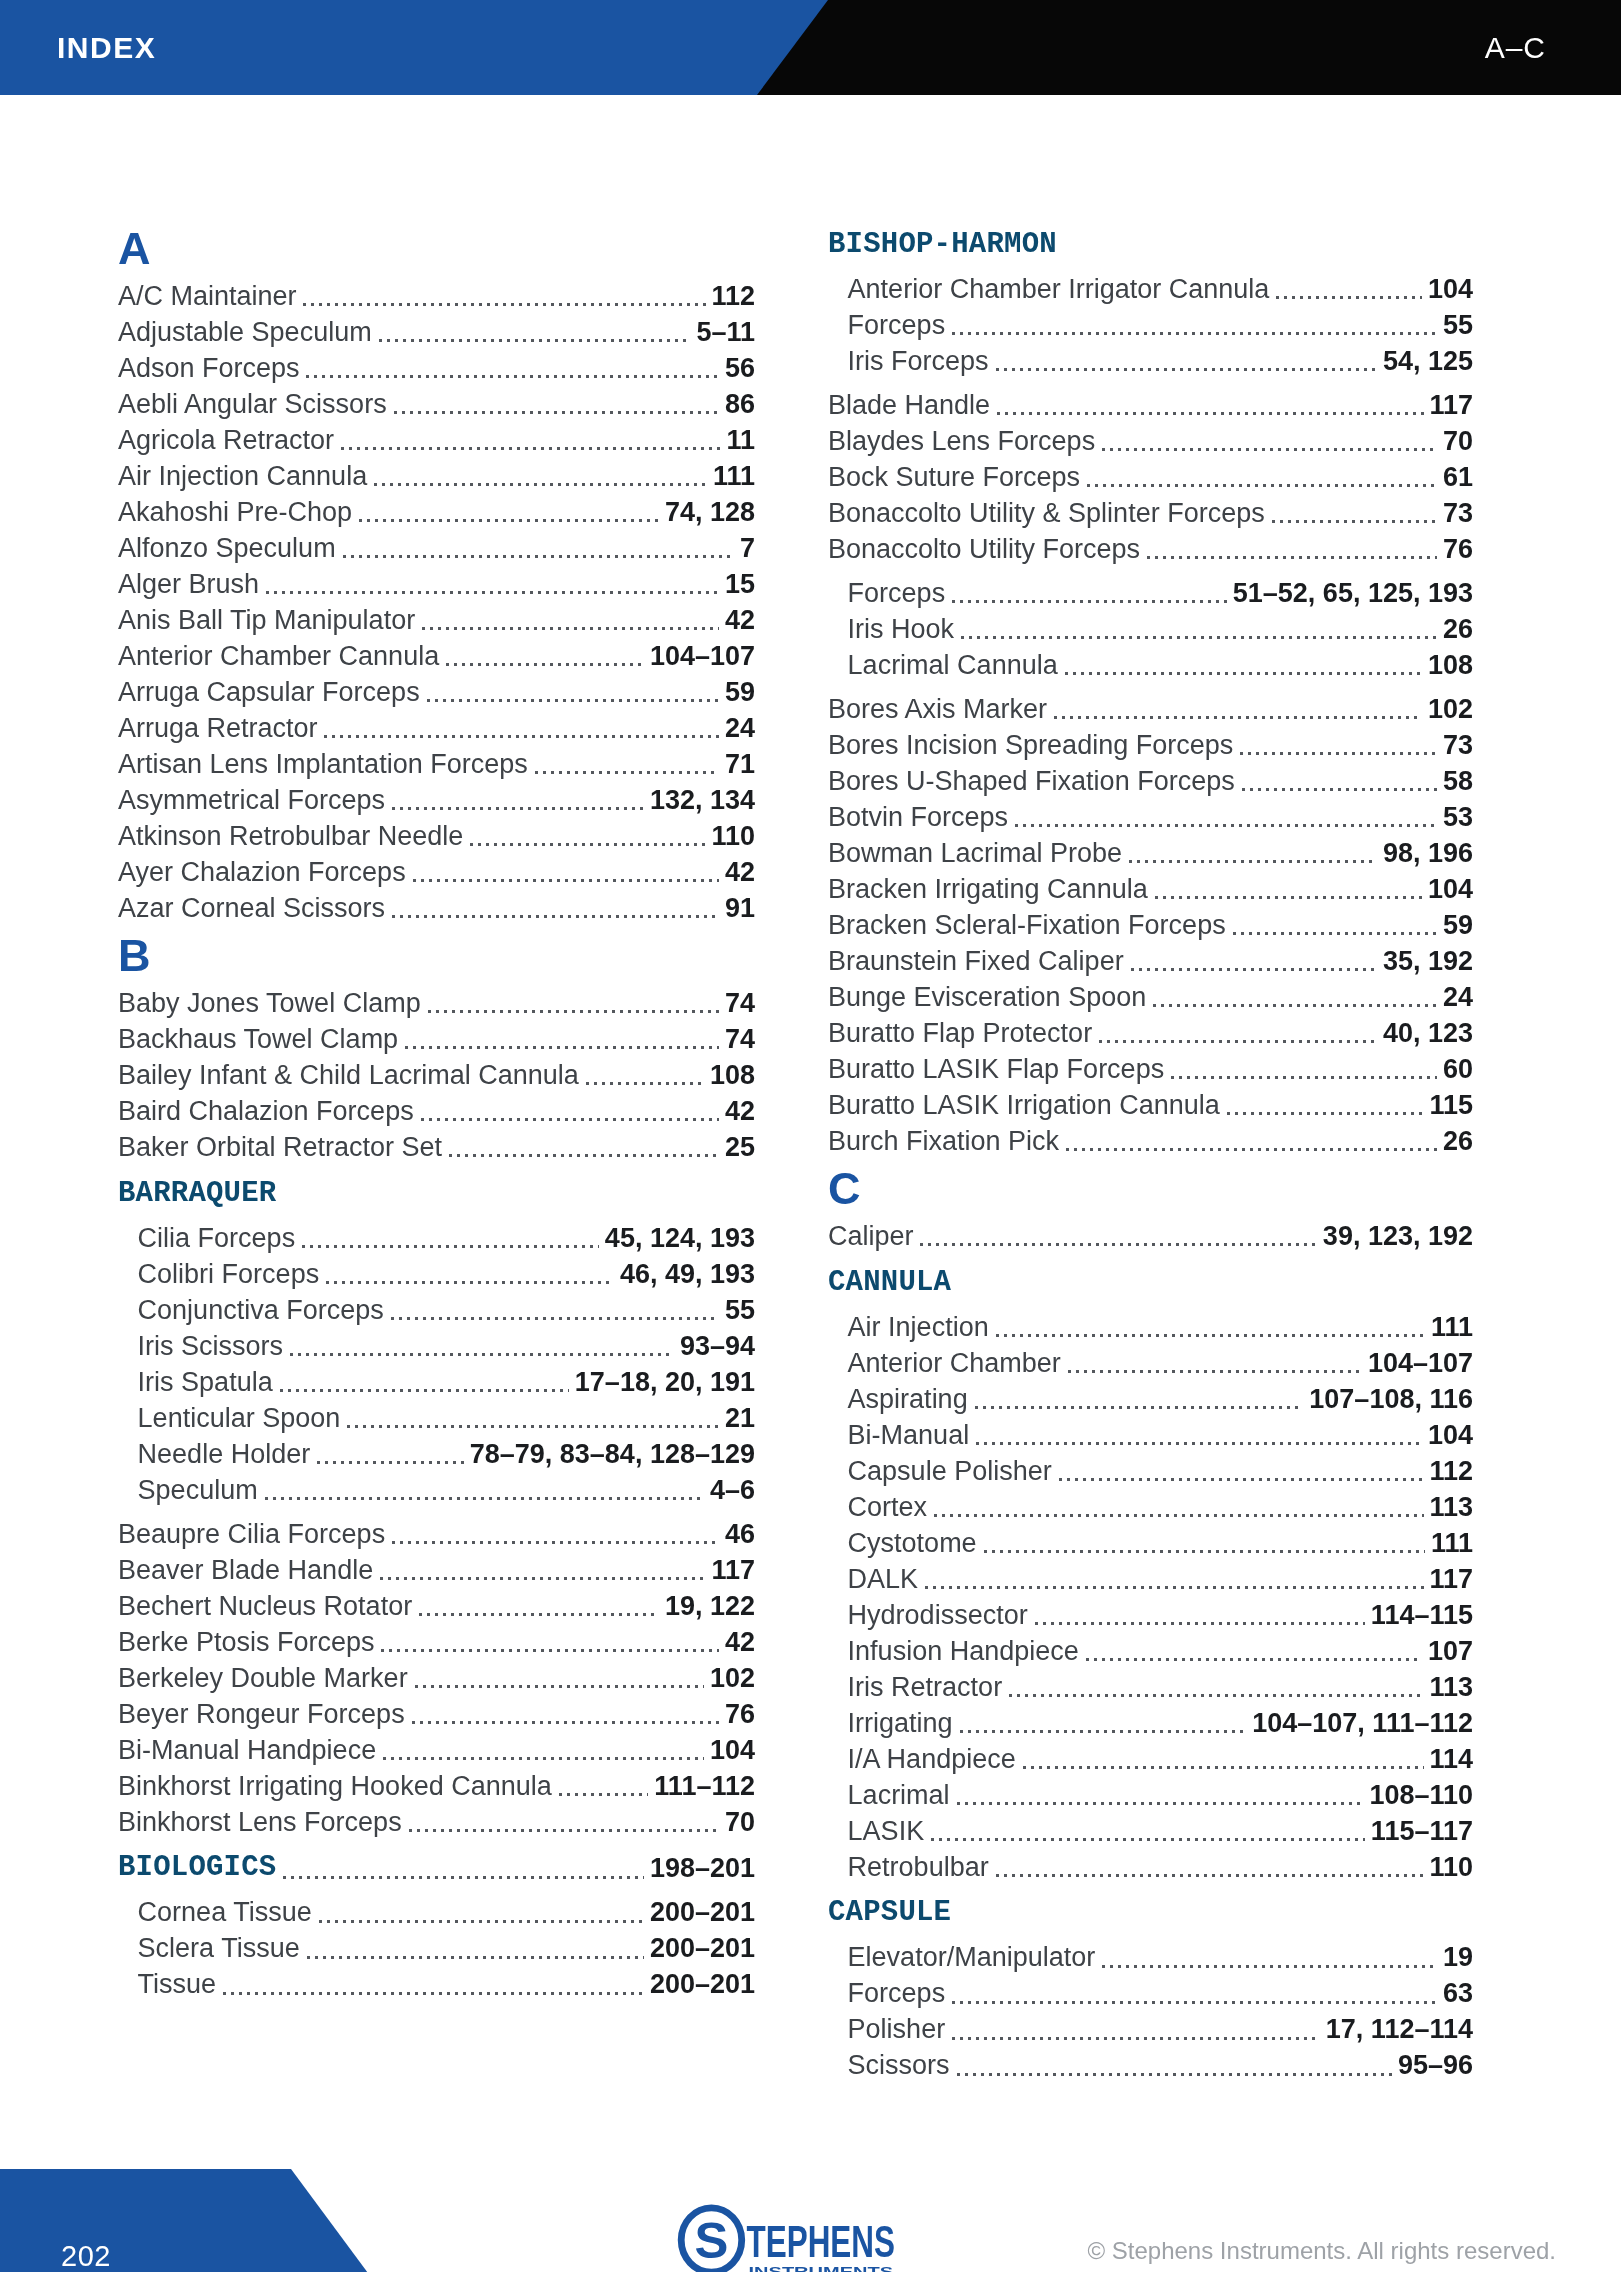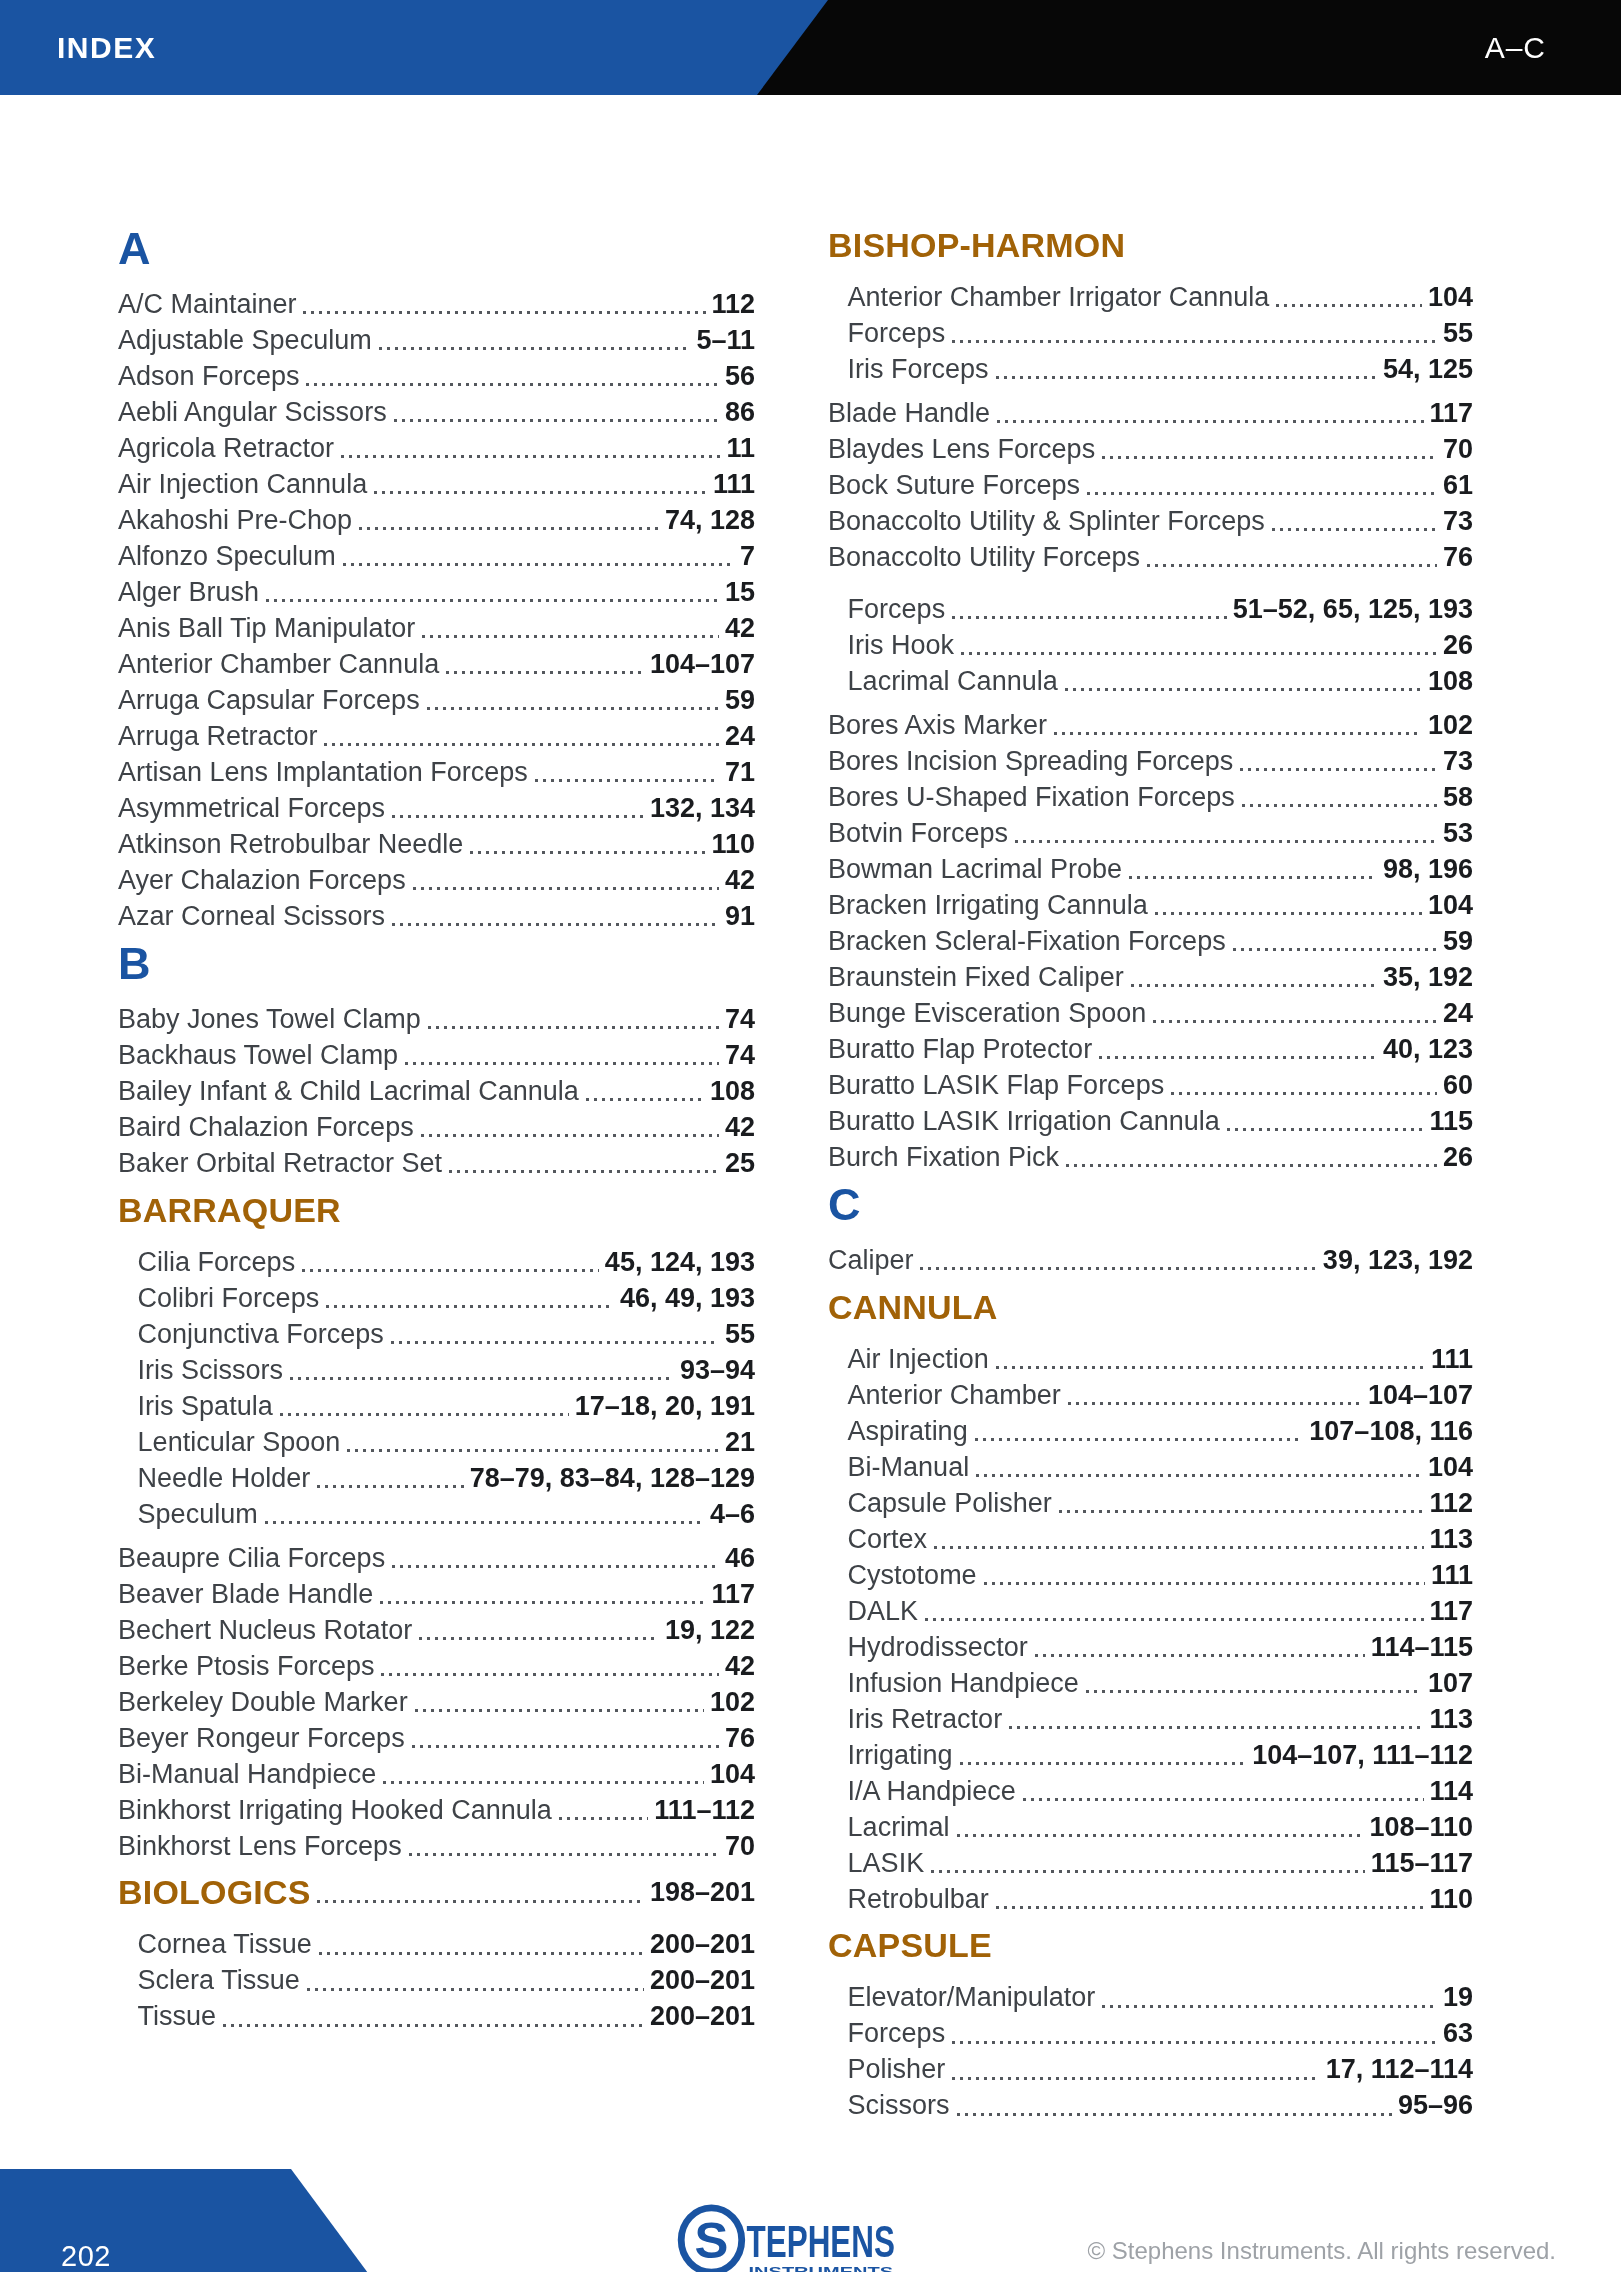--- a/index.html
+++ b/index.html
@@ -41,25 +41,25 @@
   .col-left  { left: 118px; top: 227px; width: 637px; }
   .col-right { left: 828px; top: 227px; width: 645px; }
   .col > :first-child { margin-top: 0 !important; }
 
   .letter {
     font-size: 45px; line-height: 43px; font-weight: bold;
     color: #1A54A2; margin: 7.8px 0 2px;
   }
   .subrow { display: flex; align-items: flex-end; height: 36px; margin-top: 10.8px; }
   .subheading {
-    font-size: 34px; font-weight: bold; color: #a16207;
-    line-height: 36px; white-space: nowrap; letter-spacing: 0.2px;
+    font-size: 29px; font-weight: bold; color: #0c4a6e;
+    line-height: 36px; white-space: nowrap; letter-spacing: 0.2px; font-family: Liberation Mono, monospace;
   }
   .entries { margin-top: 8px; }
-  .entries.tight { margin-top: 16px; }
+  .entries.tight { margin-top: 8px; }
   .entries.indent .row { padding-left: 19.6px; }
 
   .row { display: flex; align-items: flex-end; height: 36px; }
   .lbl {
     font-size: 27px; color: #3E4247; line-height: 36px; white-space: nowrap;
   }
   .dots {
     flex: 1; min-width: 13.7px; height: 2.9px;
     margin: 0 5.9px 7.8px 6.9px; align-self: flex-end;
     background-image: repeating-linear-gradient(to right, #54585D 0 2.9px, transparent 2.9px 8px);

